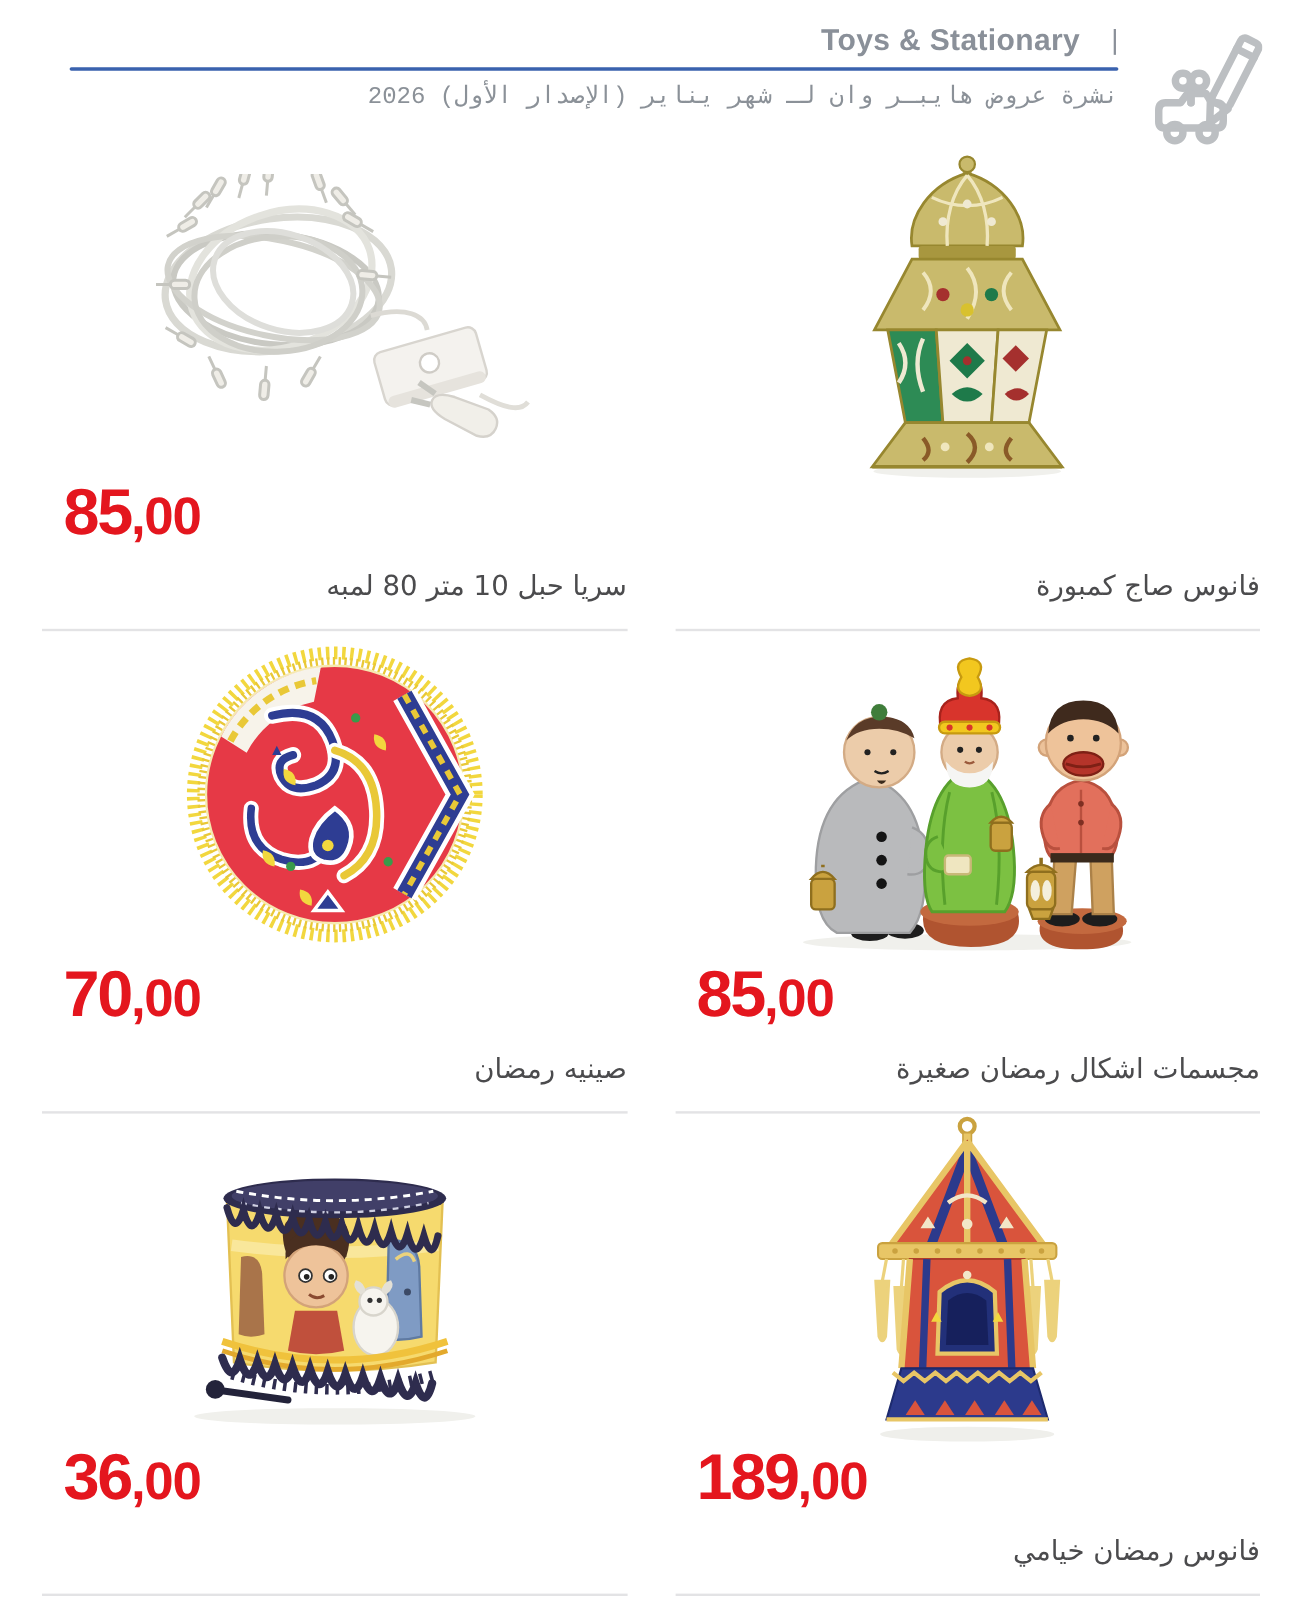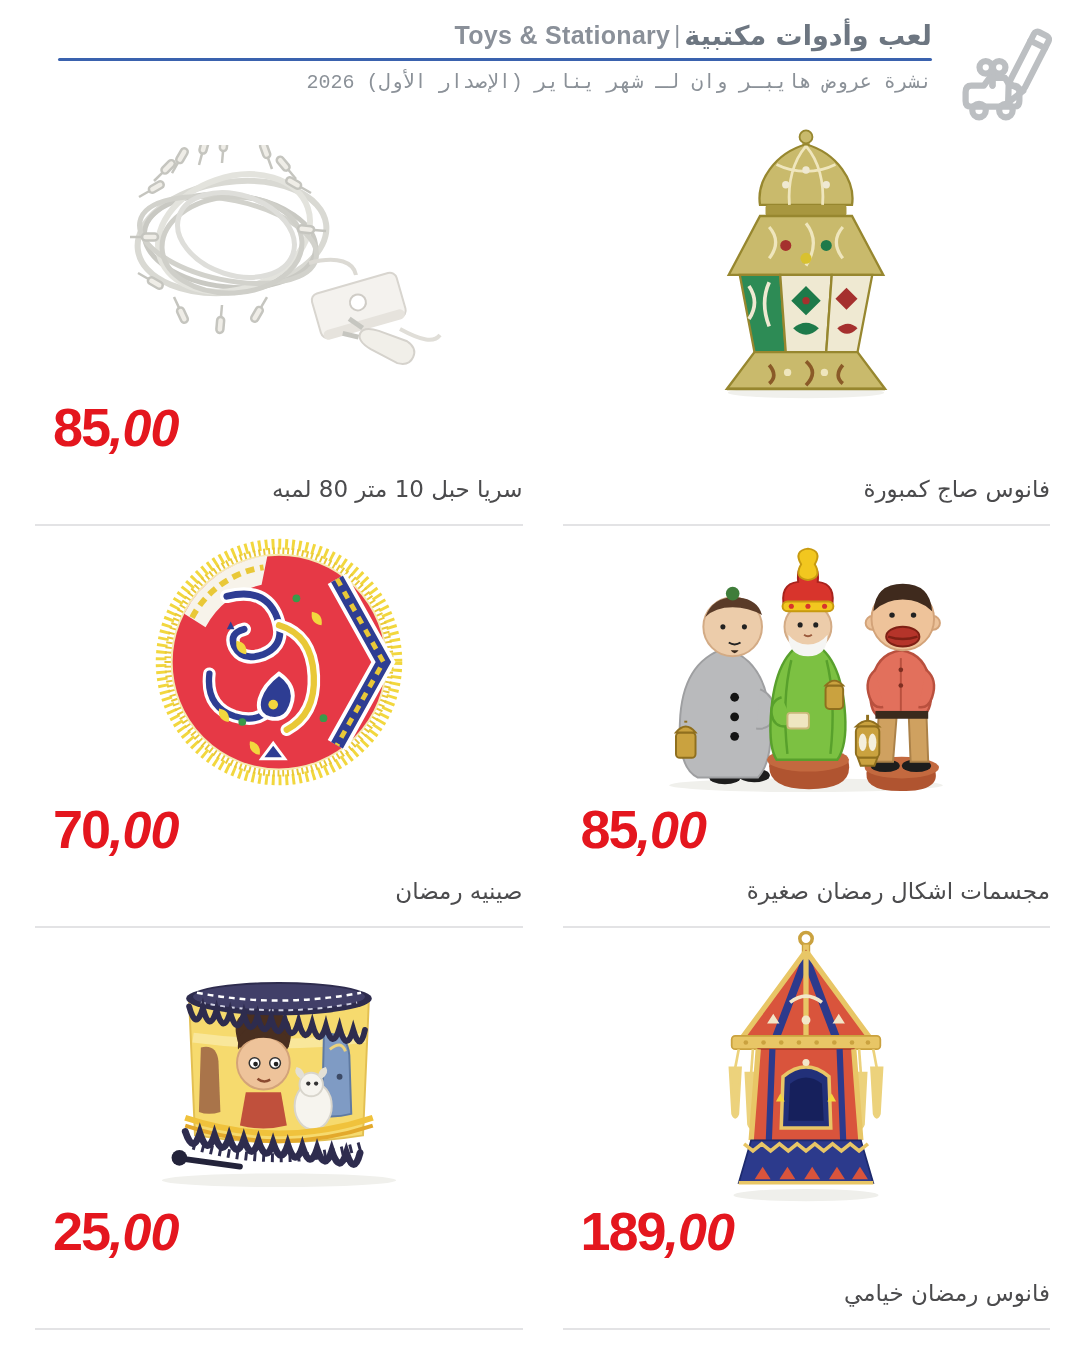--- a/index.html
+++ b/index.html
@@ -20,21 +20,21 @@
   }
   .page{position:relative;width:1080px;height:1350px;background:#fff;}
 
   
   .header{
     display:flex;justify-content:flex-end;align-items:flex-start;
     padding:20px 28px 0 0;gap:24px;height:118px;
   }
   .header-titles{width:874px;}
   .title-row{
-    display:flex;justify-content:flex-end;align-items:center;gap:4px;
+    display:flex;justify-content:flex-end;align-items:flex-start;gap:26px;
   }
   .title-en{
     font-size:25px;font-weight:700;color:var(--title_en_gray);letter-spacing:.3px;
   }
   .title-sep{font-size:23px;color:var(--title_en_gray);font-weight:400;}
   .title-ar{
     font-size:27px;font-weight:700;color:var(--title_ar_gray);
     font-family:"DejaVu Sans",sans-serif;direction:rtl;
   }
   .title-underline{height:3px;background:var(--underline_blue);margin-top:7px;border-radius:2px;}
@@ -58,41 +58,40 @@
     height:276px;display:flex;align-items:center;justify-content:center;
   }
   .price{
     padding-left:18px;line-height:.95;margin-top:2px;white-space:nowrap;
     color:var(--price_red);
   }
   .price-main{
     font-size:54px;font-weight:700;letter-spacing:-2px;
   }
   .price-dec{
-    font-size:52px;font-weight:700;letter-spacing:-1px;font-style:italic;
+    font-size:44px;font-weight:700;letter-spacing:-1px;
   }
   .label{
     margin-top:auto;margin-bottom:22px;
     direction:rtl;
     font-size:23px;color:var(--label_gray);
     font-family:"DejaVu Sans",sans-serif;
   }
   svg{display:block;}
 </style>
 </head>
 <body>
 
 <div class="page">
 
   <div class="header">
     <div class="header-titles">
       <div class="title-row">
         <span class="title-en">Toys &amp; Stationary</span>
         <span class="title-sep">|</span>
-        <span class="title-ar">لعب وأدوات مكتبية</span>
       </div>
       <div class="title-underline"></div>
       <div class="subtitle">نشرة عروض هايبـر وان لـ شهر يناير (الإصدار الأول) 2026</div>
     </div>
     <div class="header-icon">
       <svg viewBox="0 0 100 112" width="96" height="108" fill="none" stroke="var(--icon_gray)" stroke-width="6.5" stroke-linecap="round" stroke-linejoin="round">
 
         <g transform="rotate(27 72 50)">
           <rect x="63" y="8" width="17" height="62" rx="4"></rect>
           <line x1="63" y1="20" x2="80" y2="20"></line>
@@ -432,21 +431,21 @@
           <path d="M54,190 Q150,222 246,190" fill="none" stroke="#e3a92c" stroke-width="4"></path>
 
           <path d="M54,196 q8,24 15,2 q8,24 15,2 q8,24 15,2 q8,24 15,2 q8,24 15,2 q8,24 15,2 q8,24 15,2 q8,24 15,2 q8,24 15,2 q8,24 15,2 q8,24 15,2 q8,24 14,0" fill="none" stroke="#2e2c4e" stroke-width="7" stroke-linecap="round"></path>
           <path d="M62,210 Q150,236 238,210" fill="none" stroke="#2e2c4e" stroke-width="9" stroke-dasharray="3 6"></path>
 
           <line x1="52" y1="224" x2="110" y2="232" stroke="#23233a" stroke-width="6" stroke-linecap="round"></line>
           <circle cx="48" cy="223" r="8" fill="#23233a"></circle>
         </svg>
       </div>
       <div class="price">
-        <span class="price-main">25</span><span class="price-dec">,00</span>
+        <span class="price-main">36</span><span class="price-dec">,00</span>
       </div>
     </section>
 
     <section class="cell">
       <div class="product-image">
         <svg viewBox="0 0 260 312" width="254" height="276">
           <ellipse cx="130" cy="302" rx="82" ry="7" fill="#efefeb"></ellipse>
 
           <circle cx="130" cy="12" r="7" fill="none" stroke="#caa23f" stroke-width="4"></circle>
           <rect x="126" y="18" width="8" height="10" fill="#e8c666" stroke="#caa23f" stroke-width="1.5"></rect>

